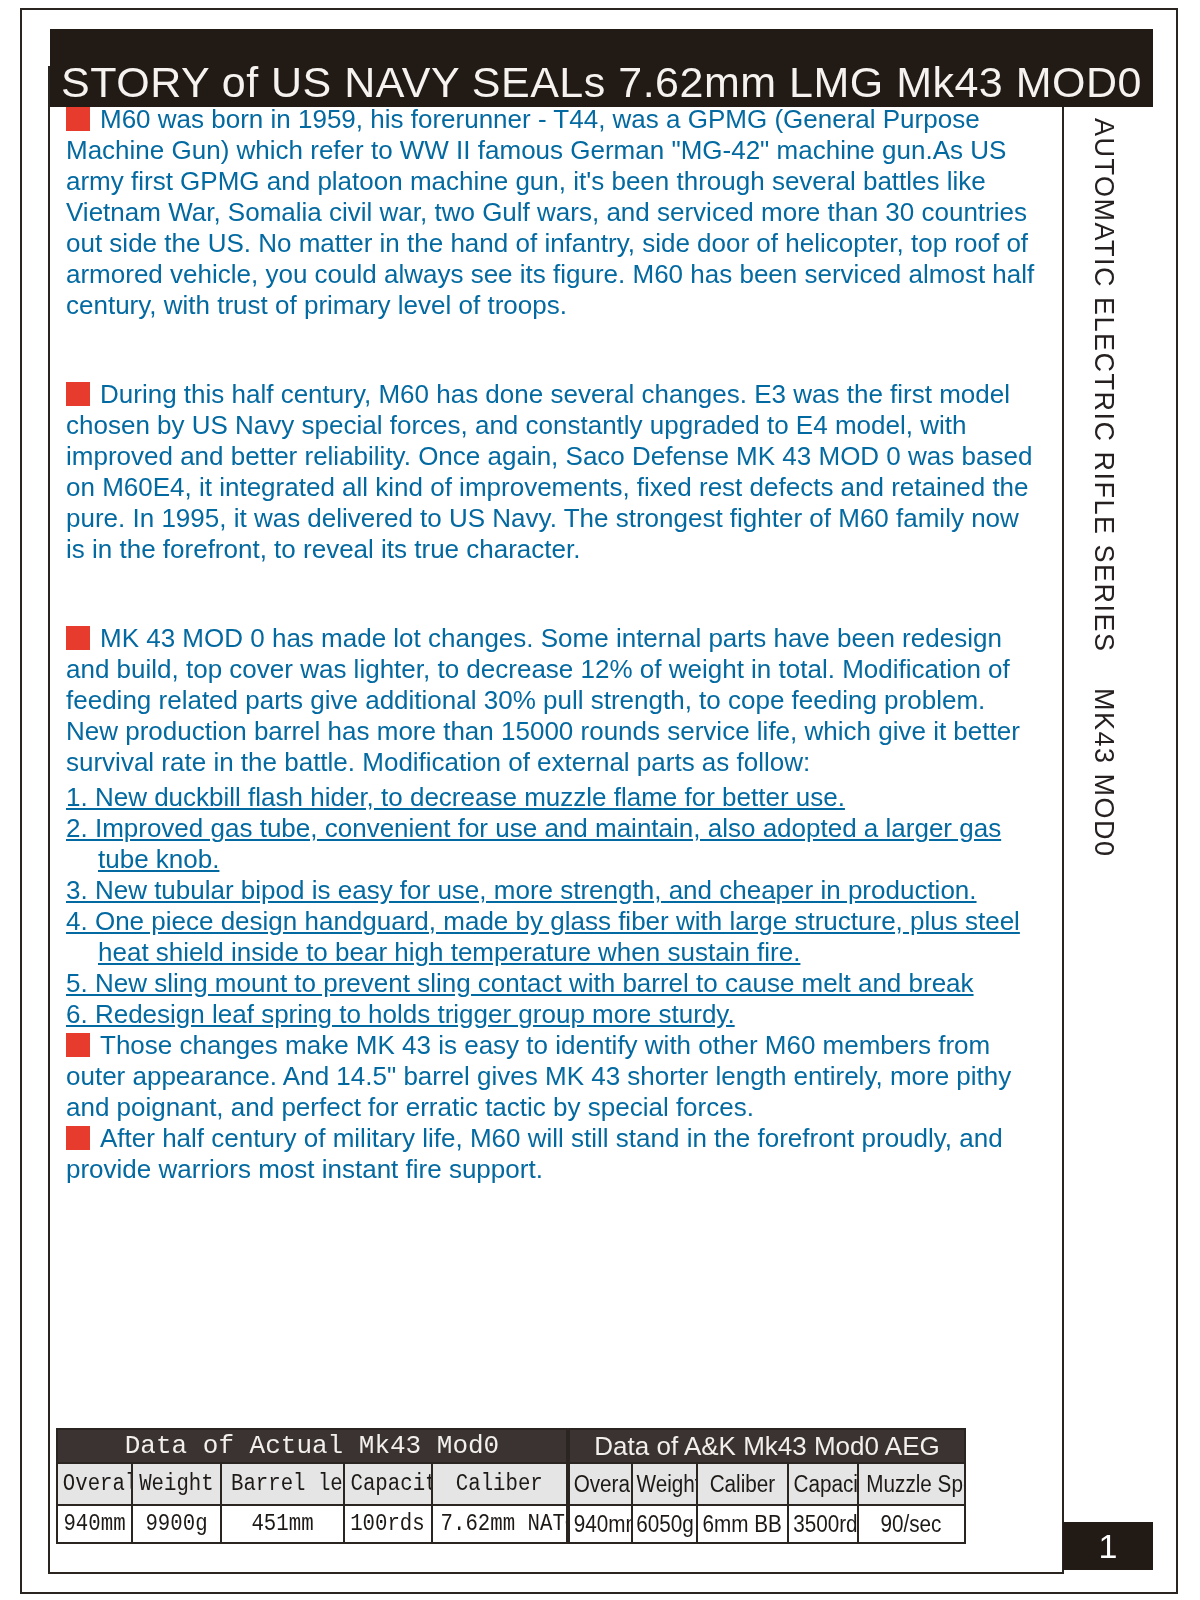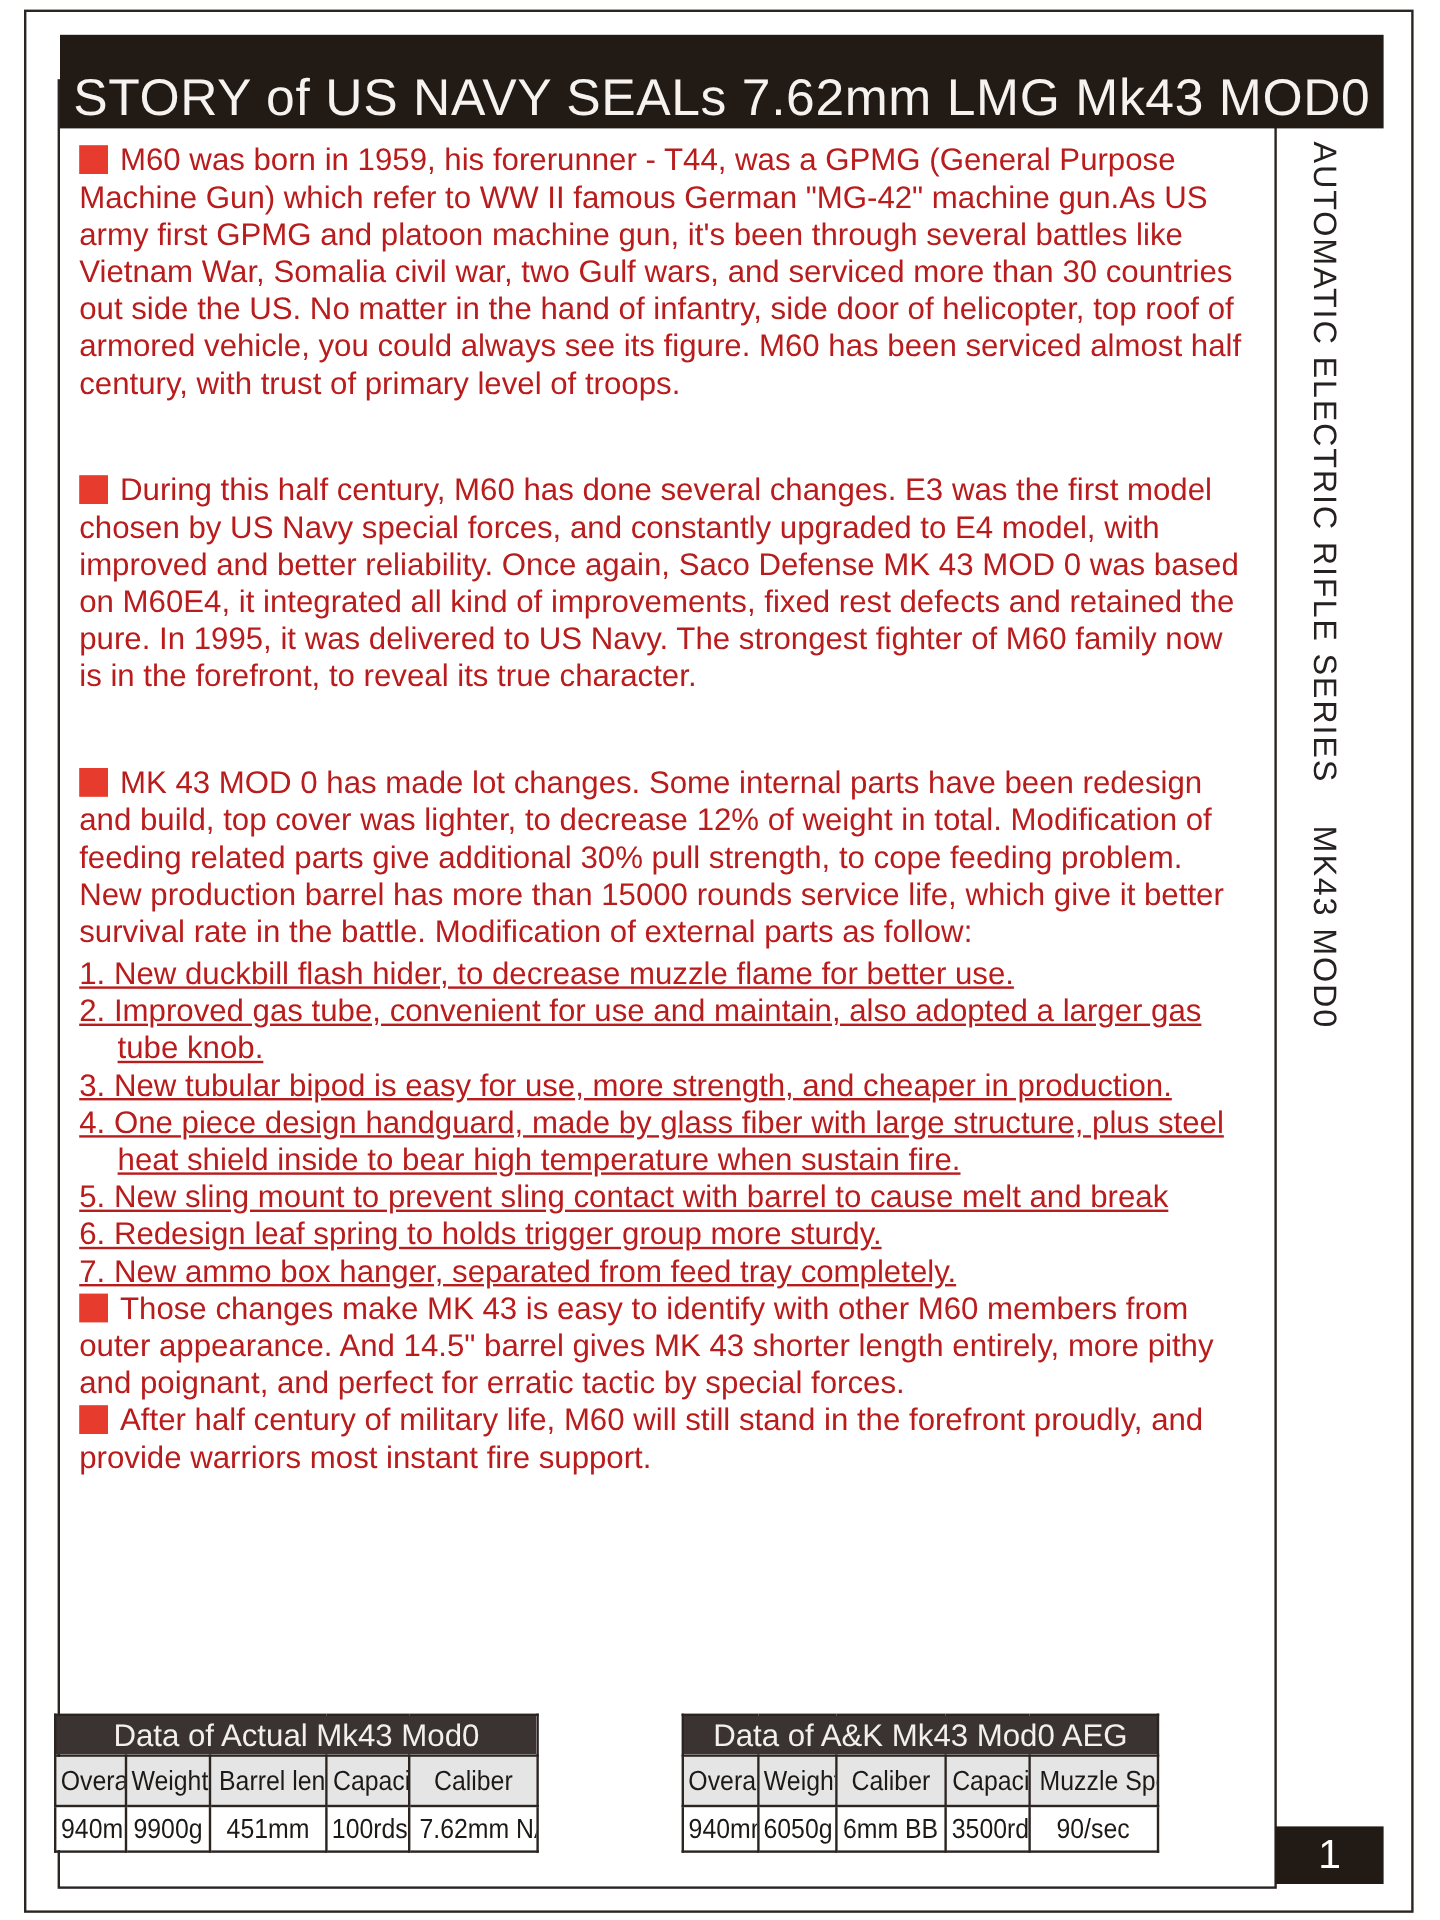--- a/index.html
+++ b/index.html
@@ -16,22 +16,22 @@
     position:absolute;left:48px;top:66px;width:1012px;height:1504px;
     border:2px solid #2b2522;
   }
   .title-bar{
     position:absolute;left:50px;top:29px;width:1103px;height:78px;
     background:#221a14;color:#f5f2ef;
     display:flex;align-items:flex-end;justify-content:center;
     font-size:43px;letter-spacing:0.5px;white-space:nowrap;
   }
   .body-text{
-    position:absolute;left:66px;top:118px;width:975px;
-    font-size:26px;line-height:31px;color:#b91c1c;
+    position:absolute;left:66px;top:104px;width:975px;
+    font-size:26px;line-height:31px;color:#0369a1;
   }
   .body-text p{margin:0;}
   p.para-gap{margin-top:58px;}
   .bullet{
     display:inline-block;width:24px;height:24px;background:#e73b2e;
     margin-right:10px;vertical-align:-3px;
   }
   ol.changes{
     list-style:none;margin:4px 0 0 0;padding:0;text-decoration:underline;
   }
@@ -41,21 +41,21 @@
   .sidebar-text{
     position:absolute;writing-mode:vertical-rl;text-orientation:mixed;
     font-size:27px;letter-spacing:1.5px;color:#262120;white-space:nowrap;
   }
   .sidebar-series{left:1088px;top:118px;}
   .sidebar-model{left:1088px;top:688px;}
   table.spec{
     position:absolute;top:1428px;border-collapse:collapse;table-layout:fixed;
     font-size:23px;color:#1d1917;
   }
-  table.spec-left{left:45px;width:404px;}
+  table.spec-left{left:56px;width:512px;font-family:Liberation Mono, monospace;}
   table.spec-right{left:568px;width:398px;}
   table.spec td{
     border:2px solid #2b2522;text-align:center;vertical-align:middle;
     padding:0;overflow:hidden;white-space:nowrap;
   }
   td.tbl-title{
     background:#3a3331;color:#f2efec;height:32px;font-size:26px;
   }
   td.tbl-head{background:#e5e5e5;height:40px;}
   td.tbl-val{background:#ffffff;height:36px;}
@@ -83,21 +83,20 @@
   <p><span class="bullet"></span><span>M60 was born in 1959, his forerunner - T44, was a GPMG (General Purpose Machine Gun) which refer to WW II famous German "MG-42" machine gun.As US army first GPMG and platoon machine gun, it's been through several battles like Vietnam War, Somalia civil war, two Gulf wars, and serviced more than 30 countries out side the US. No matter in the hand of infantry, side door of helicopter, top roof of armored vehicle, you could always see its figure. M60 has been serviced almost half century, with trust of primary level of troops.</span></p>
   <p class="para-gap"><span class="bullet"></span><span>During this half century, M60 has done several changes. E3 was the first model chosen by US Navy special forces, and constantly upgraded to E4 model, with improved and better reliability. Once again, Saco Defense MK 43 MOD 0 was based on M60E4, it integrated all kind of improvements, fixed rest defects and retained the pure. In 1995, it was delivered to US Navy. The strongest fighter of M60 family now is in the forefront, to reveal its true character.</span></p>
   <p class="para-gap"><span class="bullet"></span><span>MK 43 MOD 0 has made lot changes. Some internal parts have been redesign and build, top cover was lighter, to decrease 12% of weight in total. Modification of feeding related parts give additional 30% pull strength, to cope feeding problem. New production barrel has more than 15000 rounds service life, which give it better survival rate in the battle. Modification of external parts as follow:</span></p>
   <ol class="changes">
     <li>1. New duckbill flash hider, to decrease muzzle flame for better use.</li>
     <li>2. Improved gas tube, convenient for use and maintain, also adopted a larger gas tube knob.</li>
     <li>3. New tubular bipod is easy for use, more strength, and cheaper in production.</li>
     <li>4. One piece design handguard, made by glass fiber with large structure, plus steel heat shield  inside to bear high temperature when sustain fire.</li>
     <li>5. New sling mount to prevent sling contact with barrel to cause melt and break</li>
     <li>6. Redesign leaf spring to holds trigger group more sturdy.</li>
-    <li>7. New ammo box hanger, separated from feed tray completely.</li>
   </ol>
   <p><span class="bullet"></span><span>Those changes make MK 43 is easy to identify with other M60 members from outer appearance. And 14.5" barrel gives MK 43 shorter length entirely, more pithy and poignant, and perfect for erratic tactic by special forces.</span></p>
   <p><span class="bullet"></span><span>After half century of military life, M60 will still stand in the forefront proudly, and provide warriors most instant fire support.</span></p>
 </div>
 
 <div class="sidebar-text sidebar-series">AUTOMATIC ELECTRIC RIFLE SERIES</div>
 <div class="sidebar-text sidebar-model">MK43 MOD0</div>
 
 <table class="spec spec-left">
   <colgroup>

